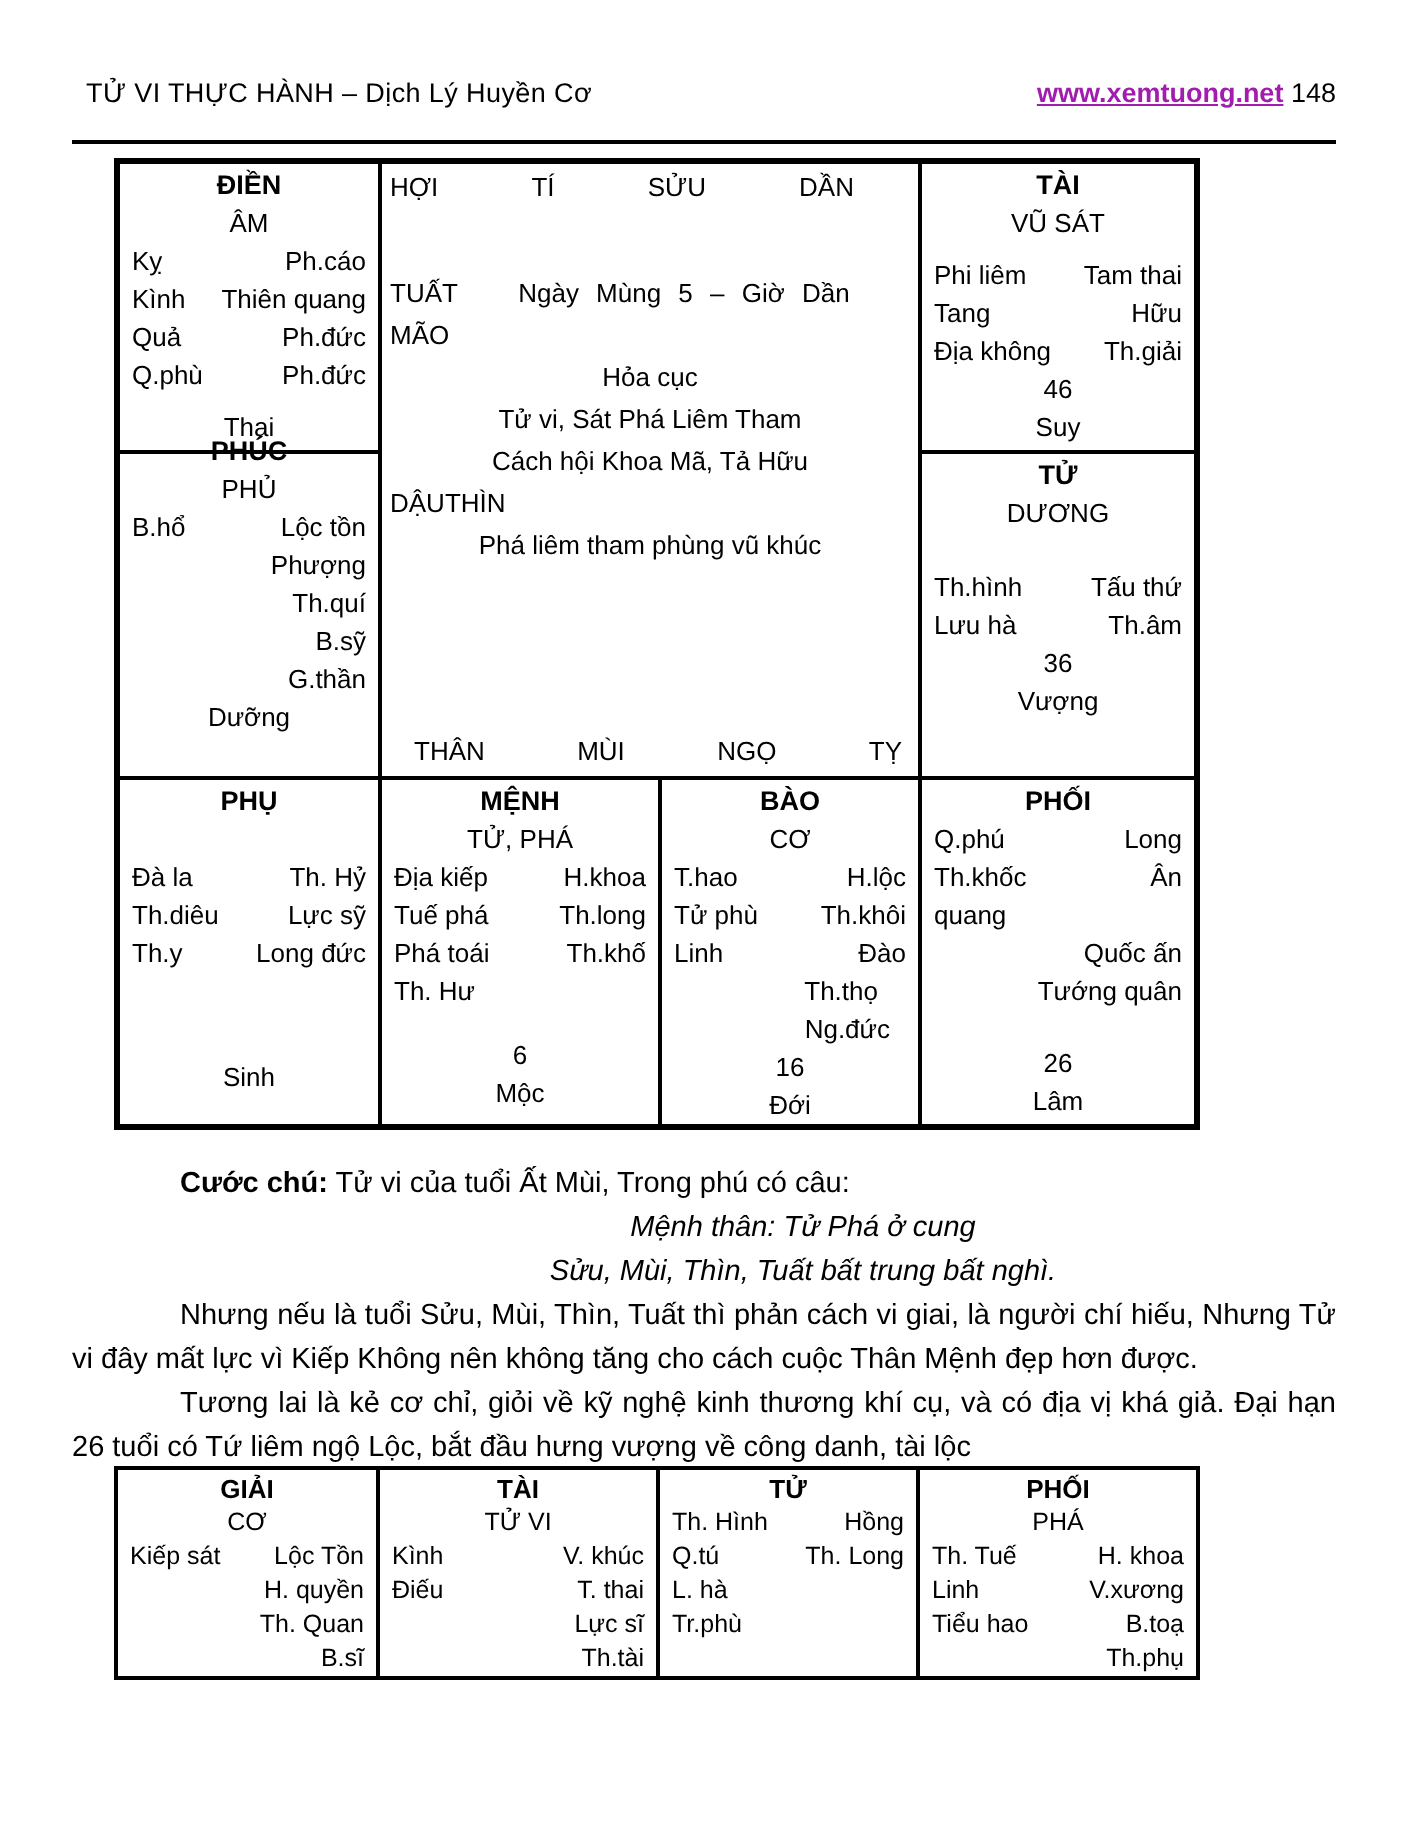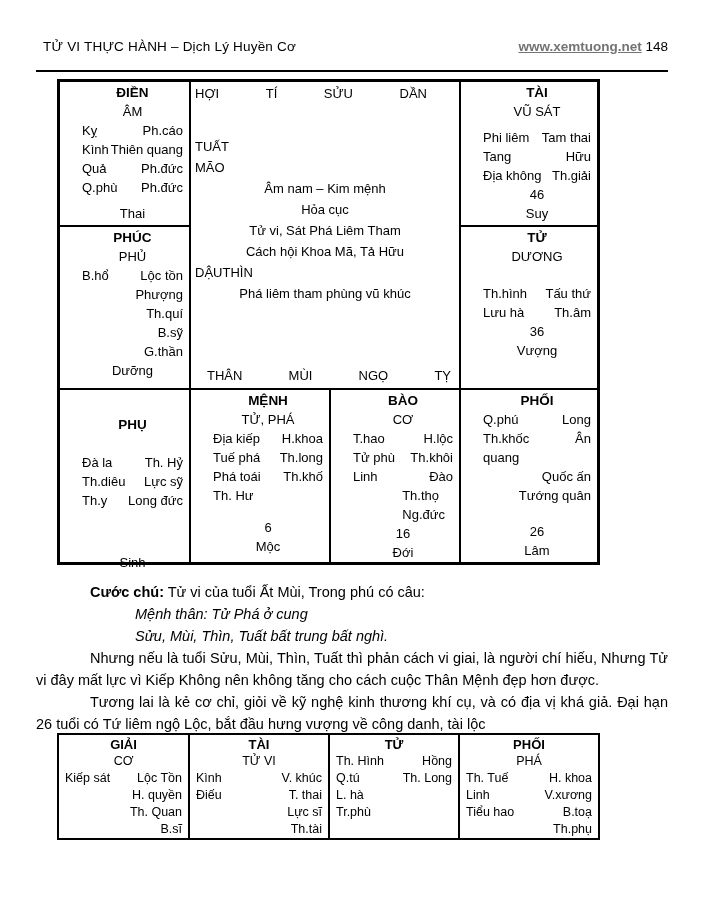--- a/index.html
+++ b/index.html
@@ -1,30 +1,30 @@
 <!DOCTYPE html>
 <html><head>
 <meta charset="utf-8">
 <style>
   html,body{margin:0;padding:0;background:#ffffff;}
   #page{position:relative;width:705px;height:913px;background:#fff;color:#000;
         font-family:Liberation Sans, sans-serif;overflow:hidden;}
   
   #hdr-title{position:absolute;left:43px;top:39px;font-size:13.5px;letter-spacing:.2px;}
   #hdr-right{position:absolute;right:37px;top:39px;font-size:13.5px;}
-  #hdr-link{color:#737373;font-weight:bold;text-decoration:underline;}
+  #hdr-link{color:#a21caf;font-weight:bold;text-decoration:underline;}
   #hdr-rule{position:absolute;left:36px;top:70px;width:632px;height:2px;background:#000;}
   
   .chart{position:absolute;border:3px solid #000;box-sizing:content-box;}
   #main-chart{left:57px;top:79px;width:537px;height:480px;}
   #bottom-chart{left:57px;top:733px;width:539px;height:103px;border-width:2px;}
   .vline,.hline{position:absolute;background:#000;}
   
   .cell{position:absolute;display:flex;flex-direction:column;box-sizing:border-box;
-        padding:1px 6px 2px 22px;font-size:13px;line-height:19px;}
+        padding:1px 6px 2px 6px;font-size:13px;line-height:19px;}
   .cell .title{text-align:center;font-weight:bold;font-size:13.5px;}
   .cell .sub{text-align:center;}
   .pair{display:flex;justify-content:space-between;}
   .right{text-align:right;}
   .center{text-align:center;}
   .mta{margin-top:auto;}
   .blank{height:19px;}
   .sp10{height:10px;}
   .sp18{height:18px;}
   
@@ -36,21 +36,21 @@
   .mid-row .flex-center{flex:1;text-align:center;}
   .wordsp{word-spacing:5px;}
   .spacer32{height:32px;}
   
   .bcell{font-size:12.5px;line-height:17px;padding:1px 6px;border-radius:10px;}
   .bcell .title{font-size:13px;}
   
   #notes{position:absolute;left:36px;top:581px;width:632px;font-size:14.5px;line-height:22px;}
   #notes p{margin:0;}
   .indent{text-indent:54px;text-align:justify;}
-  .quote{margin-left:99px !important;font-style:italic;}
+  .quote{margin-left:99px !important;font-style:italic;text-align:center;}
   .bold{font-weight:bold;}
 </style>
 </head>
 <body>
 
 <div id="page">
 
   <div id="hdr-title">TỬ VI THỰC HÀNH – Dịch Lý Huyền Cơ</div>
   <div id="hdr-right">
     <span id="hdr-link">www.xemtuong.net</span>
@@ -82,21 +82,21 @@
           <span>Quả</span>
           <span>Ph.đức</span>
         </div>
       <div class="pair">
           <span>Q.phù</span>
           <span>Ph.đức</span>
         </div>
       <div class="center mta">Thai</div>
     </div>
 
-    <div class="cell" style="left:0;top:145px;width:129px;height:161px;">
+    <div class="cell" style="left:0;top:133px;width:129px;height:161px;">
       <div class="title">PHÚC</div>
       <div class="sub">PHỦ</div>
       <div class="pair">
           <span>B.hổ</span>
           <span>Lộc tồn</span>
         </div>
       <div class="right">Phượng</div>
       <div class="right">Th.quí</div>
       <div class="right">B.sỹ</div>
       <div class="right">G.thần</div>
@@ -106,23 +106,23 @@
     <div class="cell" id="cell-center" style="left:131px;top:0;width:268px;height:306px;">
       <div class="branch-row branch-top">
         <span>HỢI</span>
         <span>TÍ</span>
         <span>SỬU</span>
         <span>DẦN</span>
       </div>
       <div class="spacer32"></div>
       <div class="mid-row">
         <span>TUẤT</span>
+        <span class="flex-center wordsp">Ngày Mùng 5 – Giờ Dần</span>
       </div>
       <div>MÃO</div>
-      <div class="center">Âm nam – Kim mệnh</div>
       <div class="center">Hỏa cục</div>
       <div class="center">Tử vi, Sát Phá Liêm Tham</div>
       <div class="center">Cách hội Khoa Mã, Tả Hữu</div>
       <div class="mid-row">
         <span>DẬU</span>
         <span>THÌN</span>
       </div>
       <div class="center">Phá liêm tham phùng vũ khúc</div>
       <div class="branch-row branch-bottom mta">
         <span>THÂN</span>
@@ -161,21 +161,21 @@
           <span>Tấu thứ</span>
         </div>
       <div class="pair">
           <span>Lưu hà</span>
           <span>Th.âm</span>
         </div>
       <div class="center">36</div>
       <div class="center">Vượng</div>
     </div>
 
-    <div class="cell" style="left:0;top:308px;width:129px;height:172px;margin-top:24px;">
+    <div class="cell" style="left:0;top:308px;width:129px;height:172px;">
       <div class="title">PHỤ</div>
       <div class="blank"></div>
       <div class="pair">
           <span>Đà la</span>
           <span>Th. Hỷ</span>
         </div>
       <div class="pair">
           <span>Th.diêu</span>
           <span>Lực sỹ</span>
         </div>

